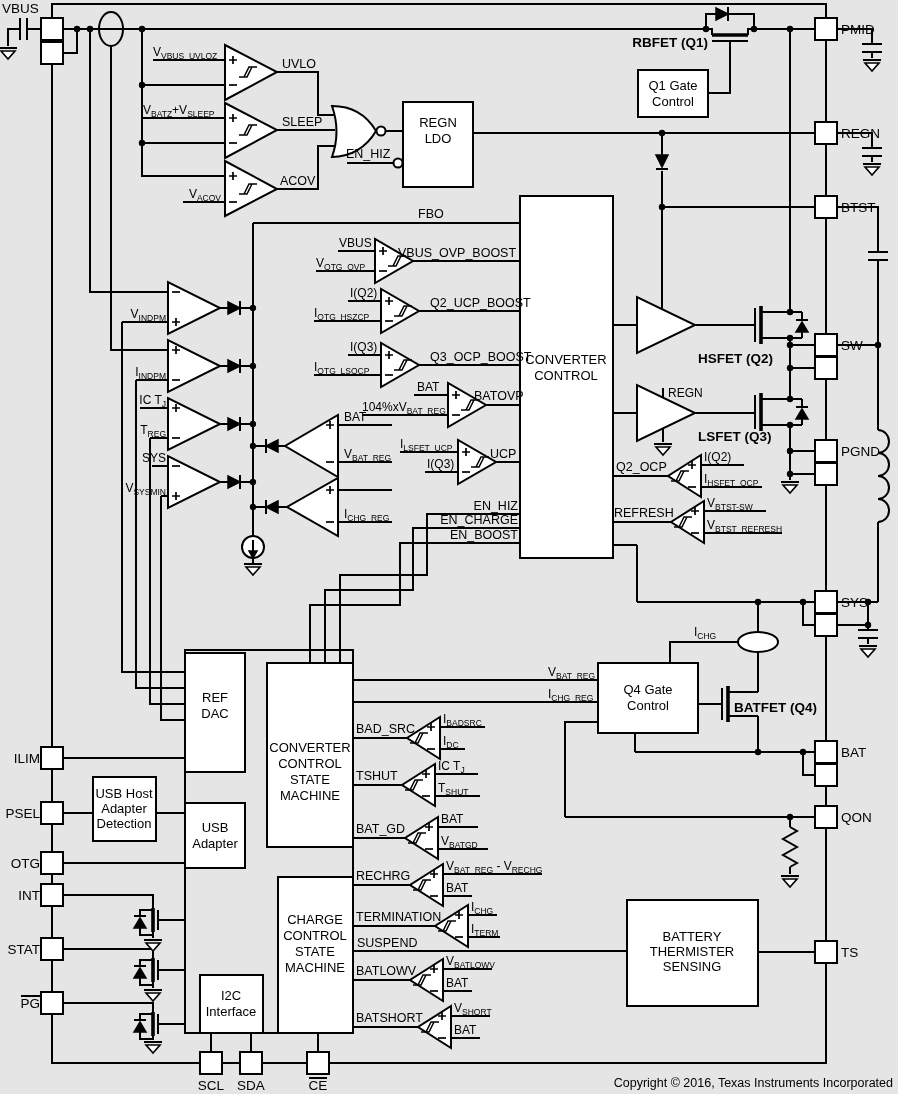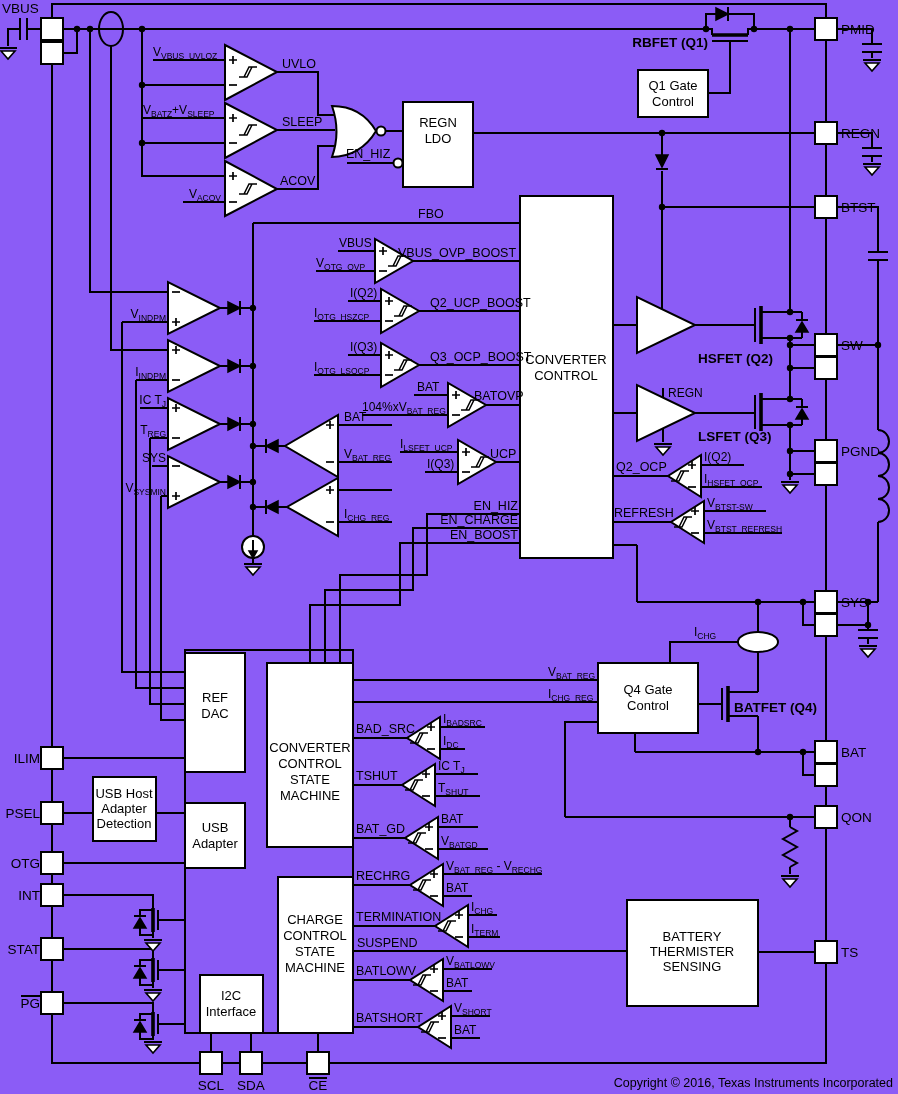--- a/index.html
+++ b/index.html
@@ -1,16 +1,16 @@
 <!DOCTYPE html>
 <html><head>
 <meta charset="utf-8">
 <style>
   html,body{margin:0;padding:0;background:#fff;}
-  .stage{width:898px;height:1094px;position:relative;background:#8b5cf6;}
+  .stage{width:898px;height:1094px;position:relative;background:#e5e5e5;}
   svg{display:block;}
   svg text{font-family:"Liberation Sans","DejaVu Sans",sans-serif;fill:#000;}
   .ref{font-size:12px;}
   .sig{font-size:12.5px;}
   .pin{font-size:13.5px;}
   .blk{font-size:13px;}
   .fet{font-size:13.5px;font-weight:bold;}
   .cr{font-size:12.5px;}
   .sub{font-size:8.5px;}
   .w{stroke:#000;stroke-width:2;fill:none;}

